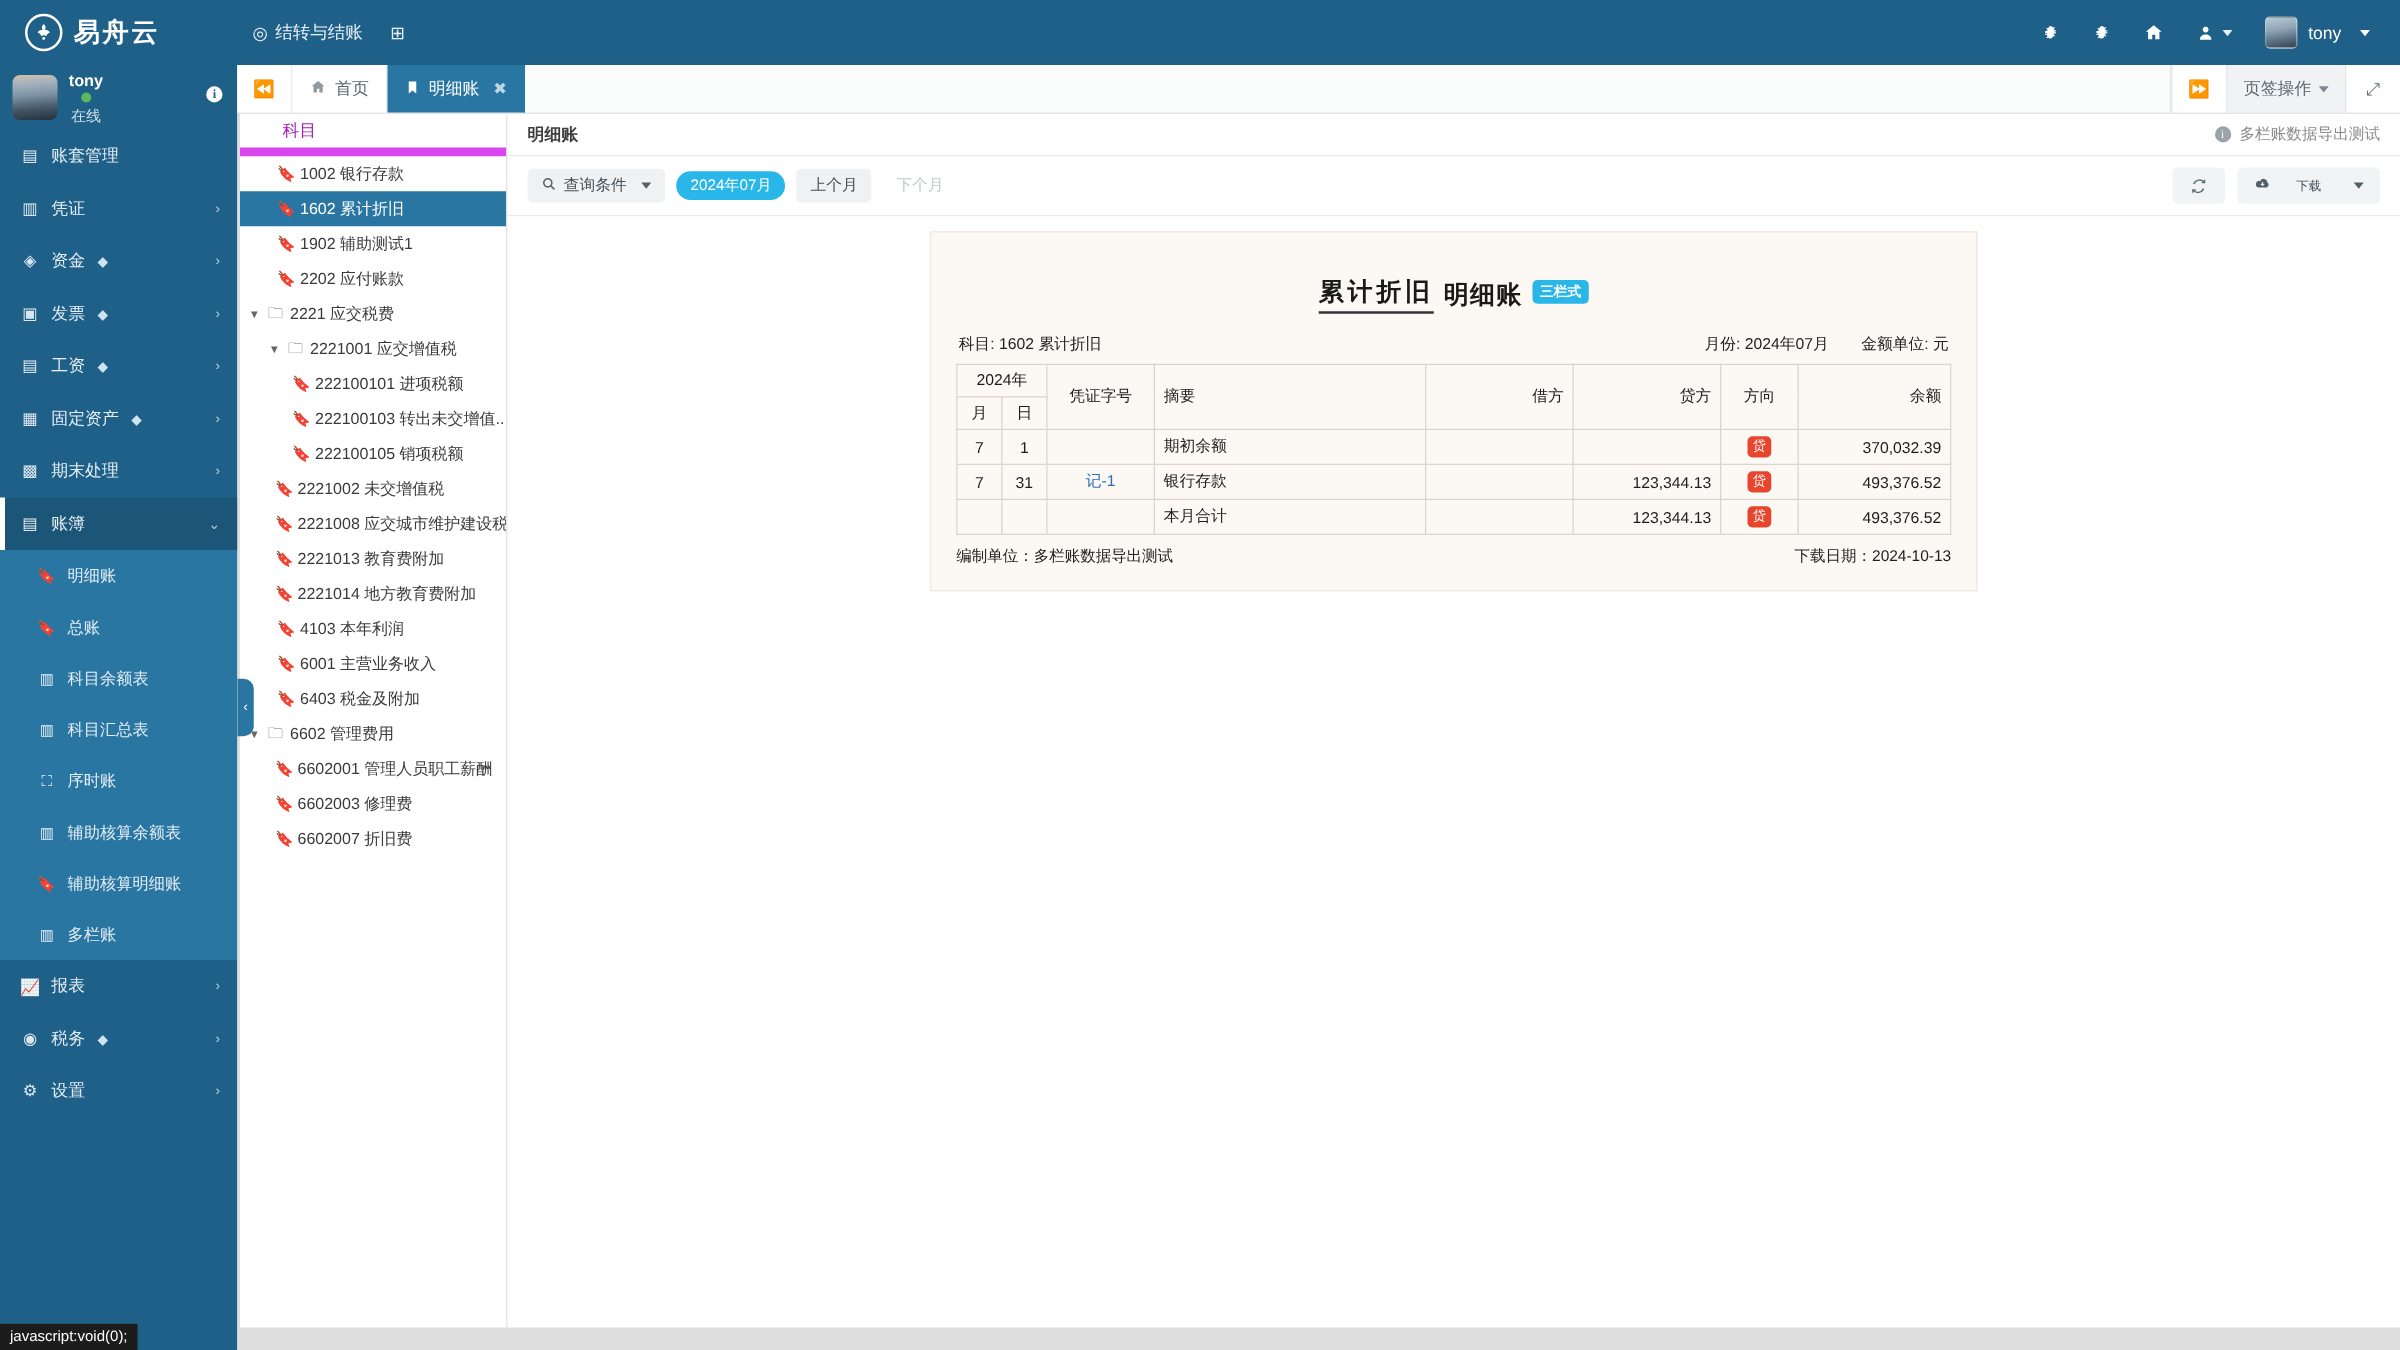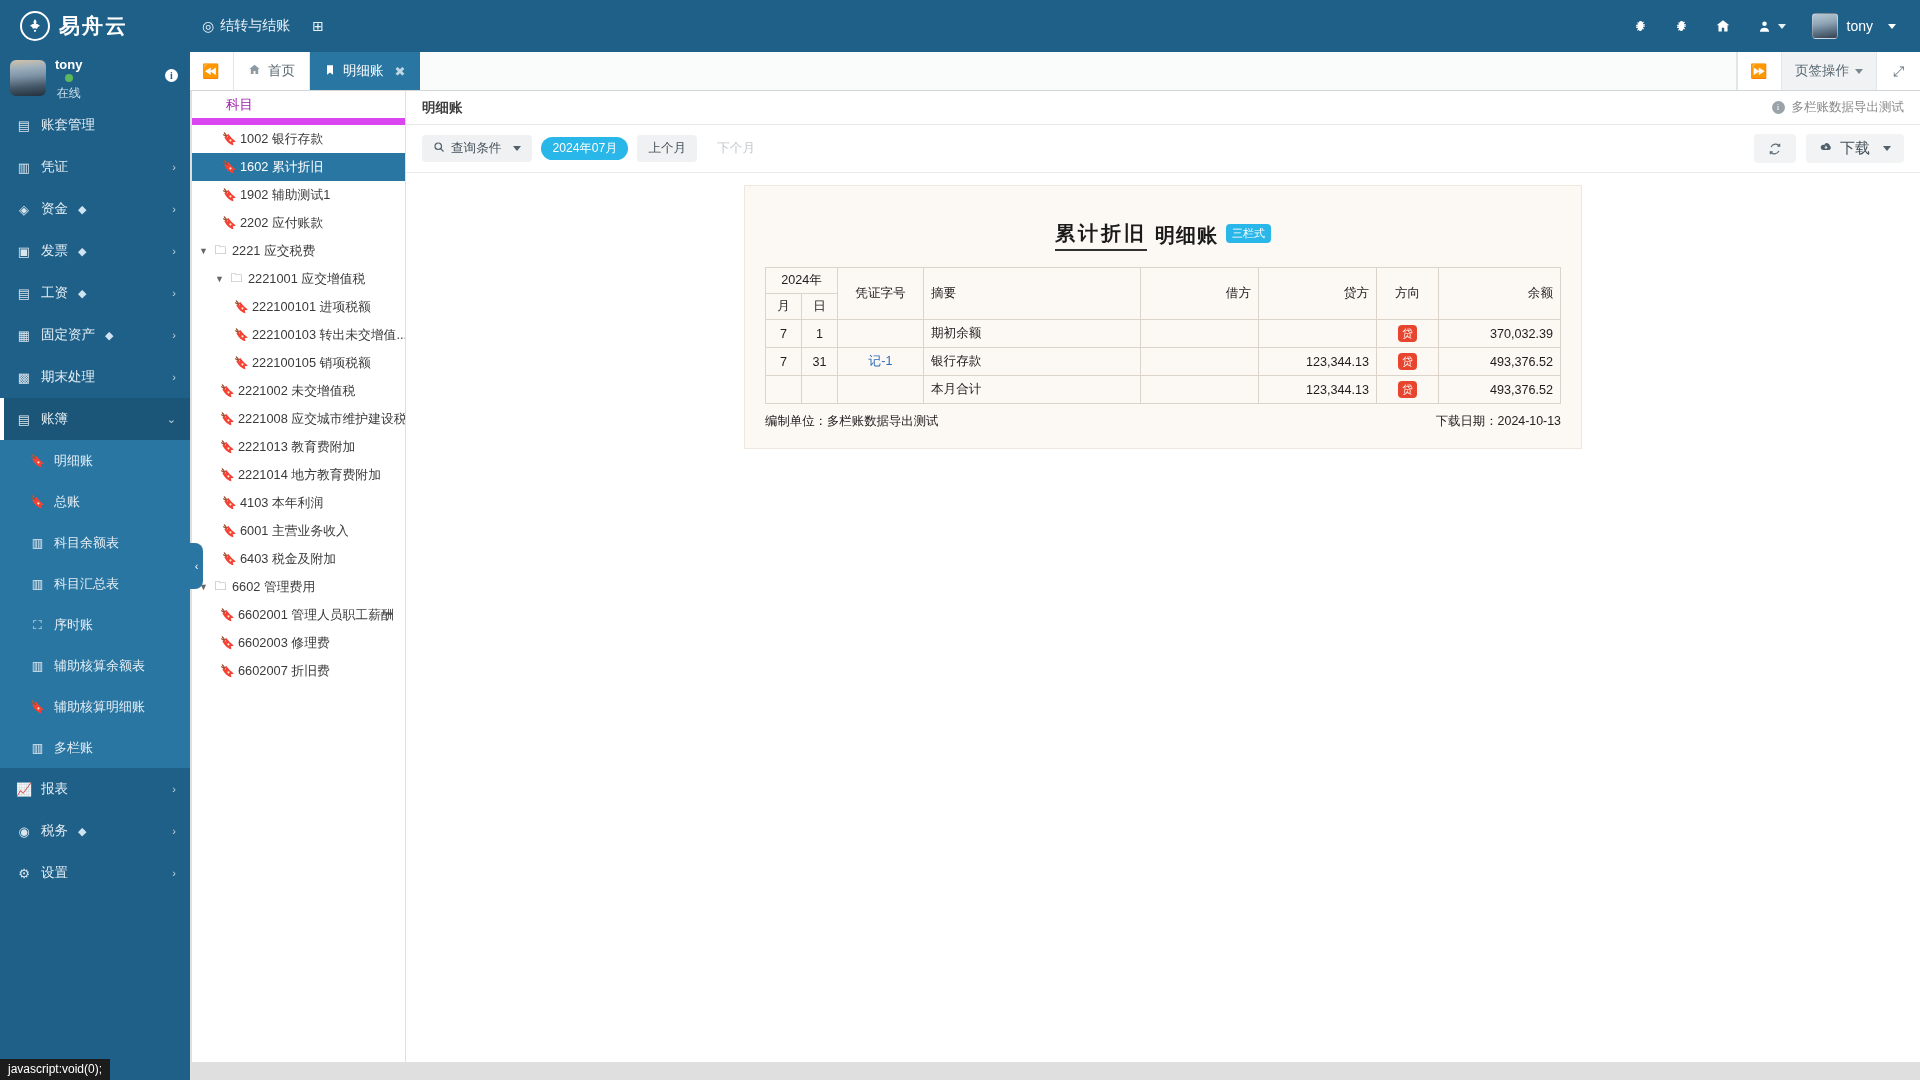--- a/index.html
+++ b/index.html
@@ -123,31 +123,31 @@
     height: 27px; display: inline-flex; align-items: center; gap: 6px; padding: 0 11px;
     background: #f0f1f2; border-radius: 4px; font-size: 12.6px; color: #43505a; cursor: pointer; border:none;
   }
   .btn-grey.disabled { color: #c2c8cc; cursor: default; background:#fff; }
   .pill-blue {
     height: 23px; display: inline-flex; align-items: center; padding: 0 11px; border-radius: 12px;
     background: #29b6e8; color: #fff; font-size: 12.2px; cursor: pointer;
   }
   .tb-right { margin-left: auto; display: flex; align-items: center; gap: 10px; }
   .btn-ico { width: 42px; height: 29px; background: #f2f3f4; border-radius: 4px; display:flex; align-items:center; justify-content:center; color:#5d6b74; font-size:14px; cursor:pointer;}
-  .btn-dl { height: 29px; display:inline-flex; align-items:center; gap:7px; padding: 0 13px; background:#f2f3f4; border-radius:4px; font-size:15px; color:#43505a; cursor:pointer;}
+  .btn-dl { height: 29px; display:inline-flex; align-items:center; gap:20px; padding: 0 13px; background:#f2f3f4; border-radius:4px; font-size:10px; color:#43505a; cursor:pointer;}
 
   .report-area { flex: 1; overflow: auto; padding: 12px 0 0 0; }
   .report-card {
     width: 838px; margin: 0 auto; background: #fcf8f4; border: 1px solid #efe6dd;
     padding: 34px 20px 18px 20px;
   }
   .rep-title { text-align: center; font-size: 20px; color: #1a1a1a; letter-spacing: 1px; margin-bottom: 16px; display:flex; align-items:center; justify-content:center; gap:8px;}
   .rep-title .t1 { font-weight: bold; letter-spacing: 3px; border-bottom: 2px solid #333; padding-bottom: 2px; }
   .rep-title .t2 { font-weight: bold; letter-spacing: 1px; }
-  .badge-cyan { background:#29b6e8; color:#fff; font-size:11px; border-radius:4px; padding:2px 6px; letter-spacing:0; font-weight:normal; position:relative; top:-2px;}
+  .badge-cyan { background:#29b6e8; color:#fff; font-size:11px; border-radius:4px; padding:2px 6px; letter-spacing:0; font-weight:bold; position:relative; top:-2px;}
   .rep-meta { display: flex; font-size: 12.6px; color: #222; padding: 0 2px 7px 2px; }
   .rep-meta .m-right { margin-left: auto; display: flex; gap: 26px; }
   table.ledger { width: 100%; border-collapse: collapse; font-size: 12.6px; color: #1d1d1d; }
   table.ledger th, table.ledger td { border: 1px solid #dcd3ca; padding: 0 7px; height: 28px; font-weight: normal; }
   table.ledger th { text-align: center; height: 26px; }
   table.ledger th.l { text-align: left; }
   table.ledger th.r { text-align: right; }
   td.c { text-align: center; }
   td.r { text-align: right; }
   .voucher-link { color: #2a6ebb; cursor: pointer; }
@@ -514,20 +514,27 @@
               </div>
             </div>
           </div>
 
           <div class="report-area">
             <div class="report-card">
               <div class="rep-title">
                 <span class="t1">累计折旧</span>
                 <span class="t2">明细账</span>
                 <span class="badge-cyan">三栏式</span>
+              </div>
+              <div class="rep-meta">
+                <span>科目: 1602 累计折旧</span>
+                <span class="m-right">
+                  <span>月份: 2024年07月</span>
+                  <span>金额单位: 元</span>
+                </span>
               </div>
 
               <table class="ledger">
                 <colgroup>
                   <col style="width:36px">
                     <col style="width:36px">
                     <col style="width:86px">
                   <col>
                     <col style="width:118px">
                     <col style="width:118px">

